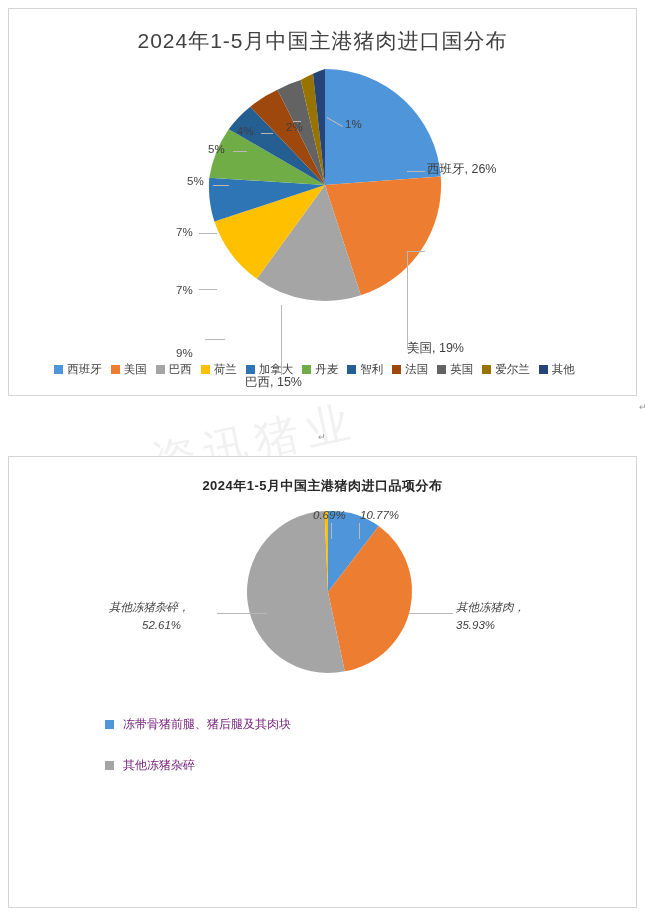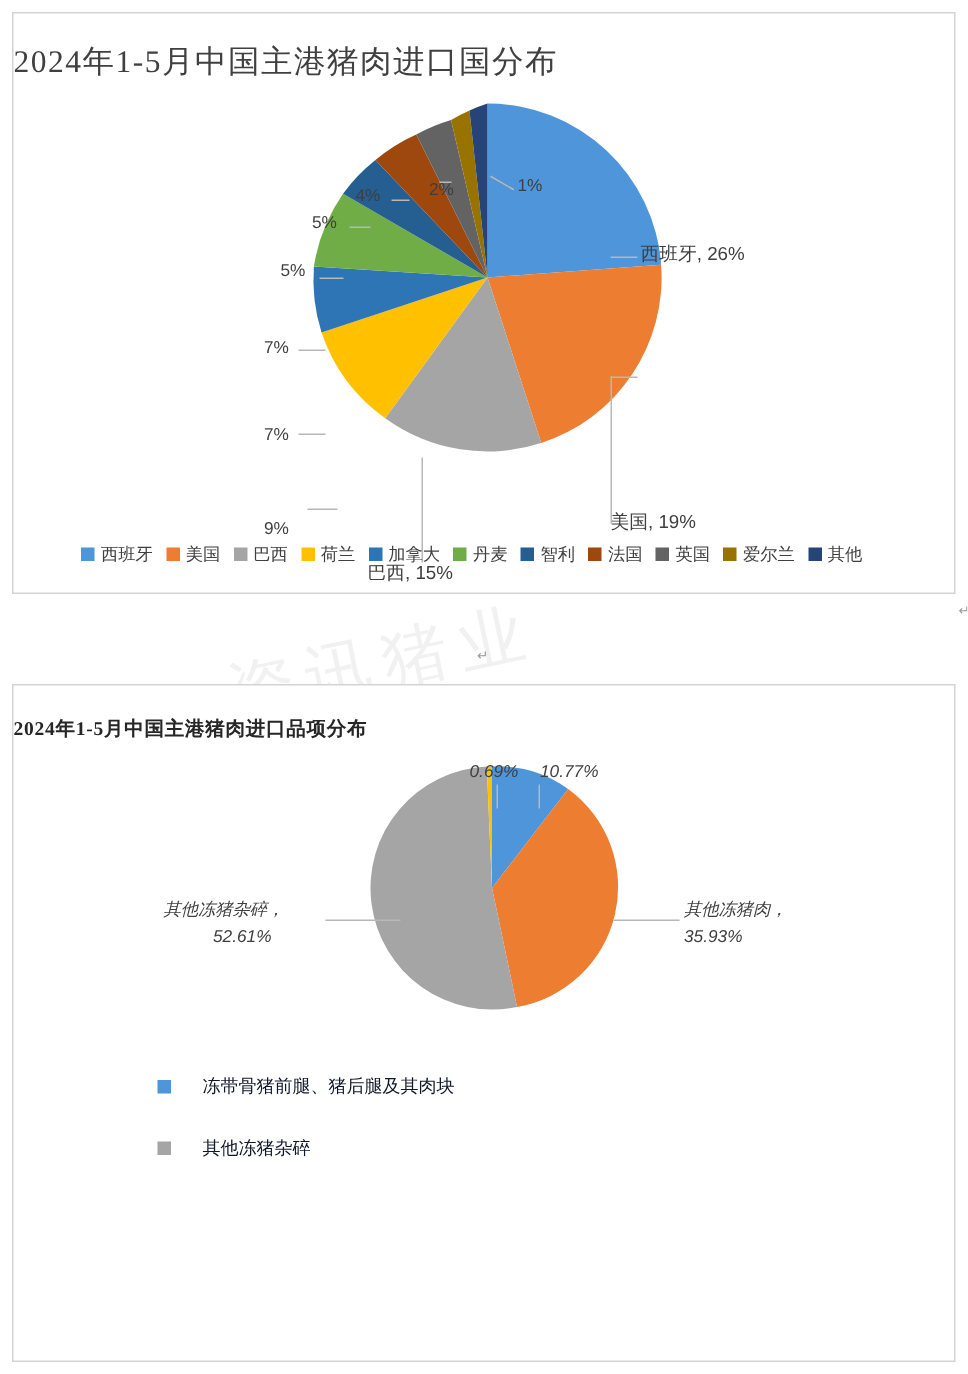--- a/index.html
+++ b/index.html
@@ -24,22 +24,22 @@
     position: absolute;
     left: 8px;
     background: #ffffff;
     border: 1px solid #d4d4d4;
     box-sizing: border-box;
   }
   #card1 { top: 8px; width: 629px; height: 388px; }
   #card2 { top: 456px; width: 629px; height: 452px; }
 
   .chart-title {
-    text-align: left;
-    font-family: Liberation Serif, serif;
+    text-align: center;
+    font-family: Liberation Sans, sans-serif;
     color: #404040;
     letter-spacing: 1px;
   }
   #title1 {
     margin-top: 18px;
     font-size: 21px;
   }
   #title2 {
     margin-top: 20px;
     font-size: 13px;
@@ -109,24 +109,24 @@
   
   #legend2 {
     position: absolute;
     left: 48px;
     top: 258px;
     right: 24px;
   }
   #legend2 .item {
     display: flex;
     align-items: flex-start;
-    gap: 21px;
+    gap: 9px;
     margin-bottom: 23px;
     font-size: 12px;
-    color: #0f172a;
+    color: #701a75;
     line-height: 18px;
     padding-left: 48px;
   }
   #legend2 .swatch {
     width: 9px;
     height: 9px;
     margin-top: 5px;
     flex: none;
   }
   #legend2 .item .txt { max-width: 520px; }

